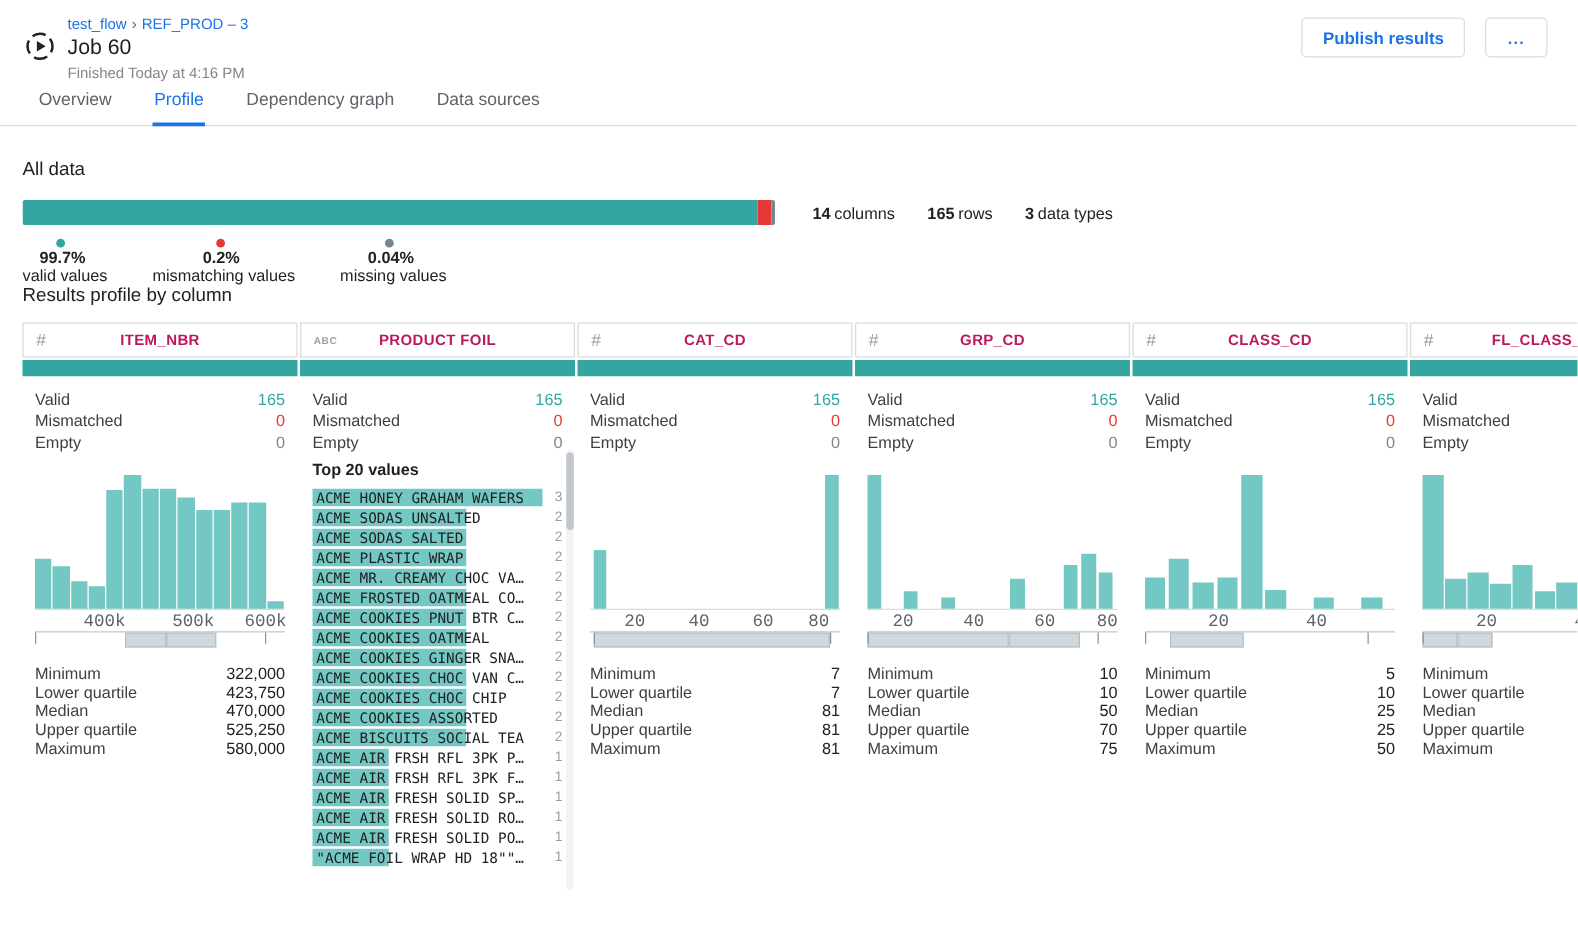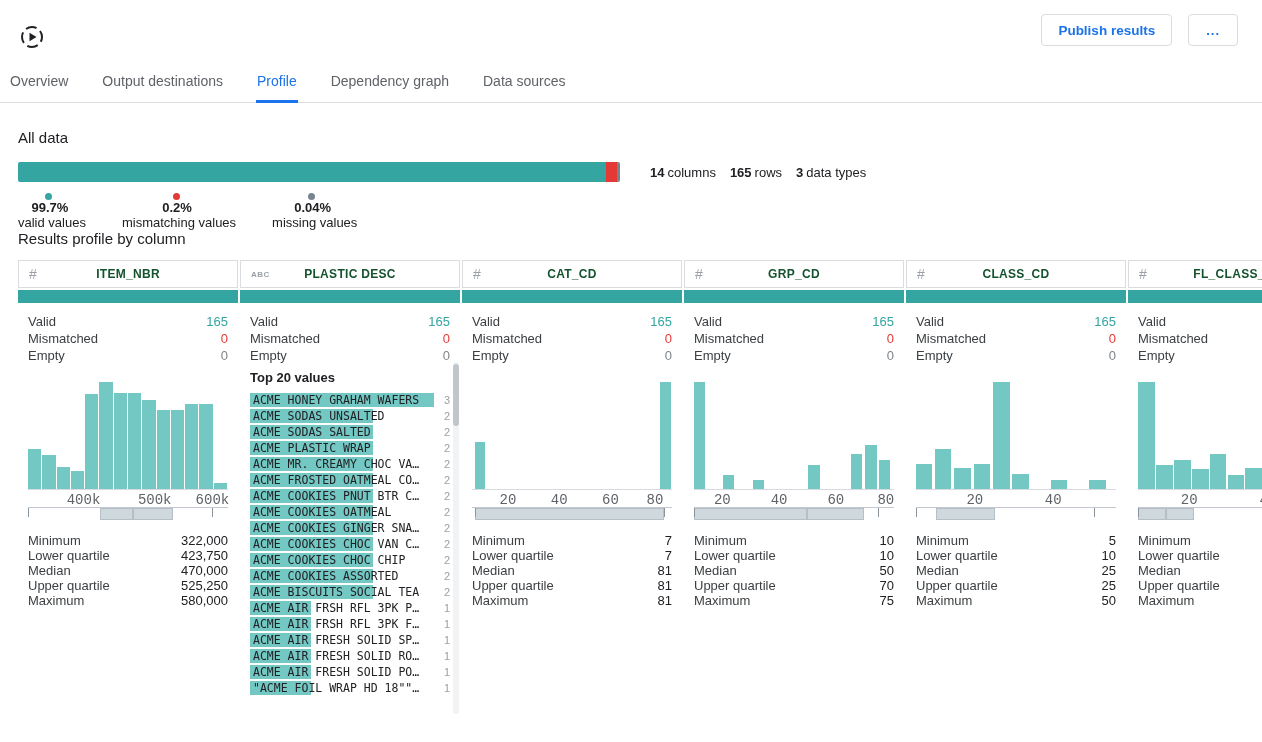--- a/index.html
+++ b/index.html
@@ -16,51 +16,51 @@
   .crumbs a { color:#1a73e8; text-decoration:none; cursor:pointer; }
   .crumb-sep { color:#5f6368; margin:0 4px; }
   .job-title { font-size:17px; font-weight:400; margin:2px 0 3px; }
   .job-sub { font-size:12px; color:#80868b; }
   .hdr-right { display:flex; gap:16px; margin-top:4px; align-items:flex-start; }
   .btn { background:#fff; border:1px solid #dadce0; border-radius:4px; color:#1a73e8;
          font-weight:700; font-size:13.5px; padding:0 16px; height:32px;
          display:flex; align-items:center; cursor:pointer; font-family:inherit; white-space:nowrap; }
   .btn-more { padding:0 17px; letter-spacing:1px; font-size:13px; }
   
-  .tabs { display:flex; gap:32px; padding-left:9px; margin-top:14px; border-bottom:1px solid #dadce0; }
+  .tabs { display:flex; gap:32px; padding-left:30px; border-bottom:1px solid #dadce0; }
   .tab { font-size:14px; color:#5f6368; padding:6px 1px 11px; border-bottom:3px solid transparent;
          margin-bottom:-1px; cursor:pointer; white-space:nowrap; }
   .tab.active { color:#1a73e8; border-color:#1a73e8; }
   
   .section { padding:0 24px 0 18px; }
   .sec-head { font-size:15px; font-weight:400; color:#202124; margin:0; }
   .allrow1 { display:flex; justify-content:space-between; align-items:center; margin-top:26px; }
   .dl-btns { display:flex; gap:8px; }
   .btn-sm { height:28px; font-size:13px; padding:0 14px; }
   .barrow { display:flex; align-items:center; margin-top:16px; }
   .pbar { width:602px; height:20px; display:flex; border-radius:2px; overflow:hidden; }
   .seg-valid { flex:1; }
   .seg-mis { width:11px; }
   .seg-miss { width:3px; }
-  .summary { display:flex; gap:14px; margin-left:30px; font-size:13px; align-items:center; }
+  .summary { display:flex; gap:26px; margin-left:30px; font-size:13px; align-items:center; }
   .sum-item b { font-weight:700; }
   .sum-item span { margin-left:3px; }
   .legend { display:flex; gap:36px; margin-top:11px; font-size:13px; }
   .leg { display:flex; align-items:center;flex-direction:column; }
   .dot { width:7px; height:7px; border-radius:50%; margin-right:6px; flex:0 0 auto; }
   .leg b { margin-right:4px; }
   
   .profile-head { }
   .cards { display:flex; margin-top:13px; padding-left:18px; align-items:flex-start; }
   .card { width:220px; flex:0 0 220px; margin-right:2px; position:relative; }
   .card-h { height:28px; border:1px solid #dadce0; position:relative; display:flex;
             align-items:center; justify-content:center; overflow:hidden; }
   .type-ico { position:absolute; left:10px; color:#9aa0a6; font-size:14px; }
   .type-ico.abc { font-size:8px; font-weight:700; letter-spacing:.5px; }
-  .col-name { font-size:12px; font-weight:700; color:#14532d; letter-spacing:.3px; white-space:nowrap; }
+  .col-name { font-size:12px; font-weight:700; color:#be185d; letter-spacing:.3px; white-space:nowrap; }
   .vbar { height:13px; margin-top:2px; }
   .counts { padding:10px 10px 4px; font-size:13px; }
   .cnt-row { display:flex; justify-content:space-between; line-height:17px; }
   .cnt-lbl { color:#3c4043; }
   
   .histwrap { padding:0 10px; margin-top:14px; }
   .hist { height:108px; position:relative; border-bottom:1px solid #d7dbdf; }
   .hbar { position:absolute; bottom:0; }
   .axis { position:relative; height:15px; font-family:Liberation Mono, monospace;
           font-size:14px; color:#5f6368; }
@@ -87,30 +87,36 @@
 <body>
 
 <div class="hdr">
   <div class="hdr-left">
     <div class="job-icon">
       <svg width="24" height="24" viewBox="0 0 24 24">
         <circle cx="12" cy="12" r="10" fill="none" stroke="#202124" stroke-width="2" stroke-dasharray="11 4.5" stroke-dashoffset="6"></circle>
         <path d="M9.5 7.8l7 4.2-7 4.2z" fill="#202124"></path>
       </svg>
     </div>
+    <div>
+      <div class="crumbs">
+        <a>test_flow</a><span class="crumb-sep">›</span><a>REF_PROD – 3</a>
+      </div>
+      <div class="job-title">Job 60</div>
+      <div class="job-sub">Finished Today at 4:16 PM</div>
+    </div>
   </div>
   <div class="hdr-right">
     <button class="btn">Publish results</button>
     <button class="btn btn-more">...</button>
   </div>
 </div>
 
 <div class="tabs" id="tabs">
     <div class="tab">Overview</div>
-    <div class="tab">Output destinations</div>
     <div class="tab active">Profile</div>
     <div class="tab">Dependency graph</div>
     <div class="tab">Data sources</div>
   </div>
 
 <div class="section">
   <div class="allrow1">
     <h2 class="sec-head">All data</h2>
   </div>
   <div class="barrow">
@@ -215,21 +221,21 @@
         </div>
         <div class="st-row">
           <span>Maximum</span>
           <span class="st-val">580,000</span>
         </div>
       </div>
     </div>
     <div class="card">
       <div class="card-h">
         <span class="type-ico abc">ABC</span>
-        <span class="col-name">PLASTIC DESC</span>
+        <span class="col-name">PRODUCT FOIL</span>
       </div>
       <div class="vbar" style="background: rgb(52, 165, 160);"></div>
       <div class="counts">
         <div class="cnt-row">
           <span class="cnt-lbl">Valid</span>
           <span style="color: rgb(52, 165, 160);">165</span>
         </div>
         <div class="cnt-row">
           <span class="cnt-lbl">Mismatched</span>
           <span style="color: rgb(229, 57, 53);">0</span>

